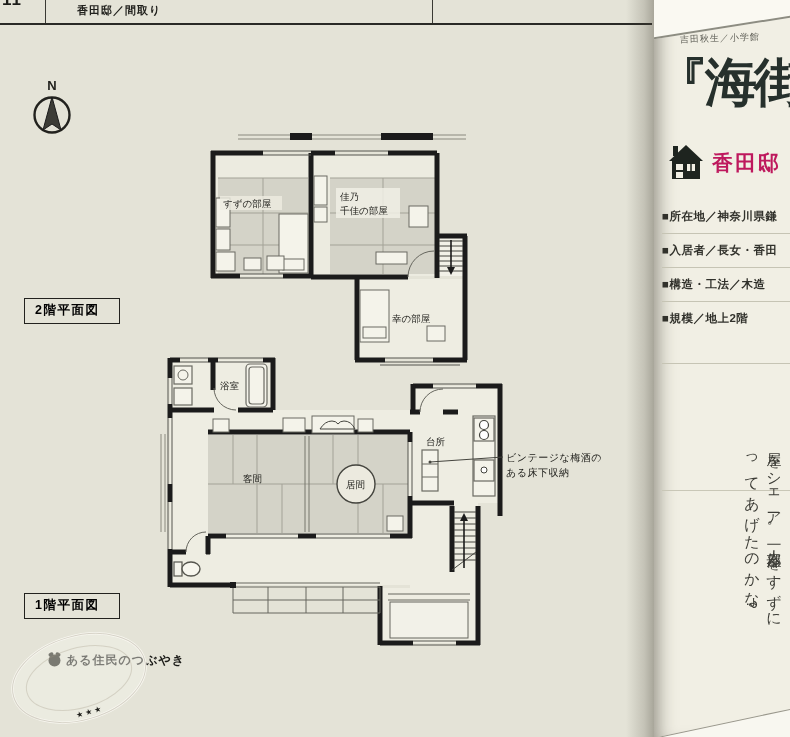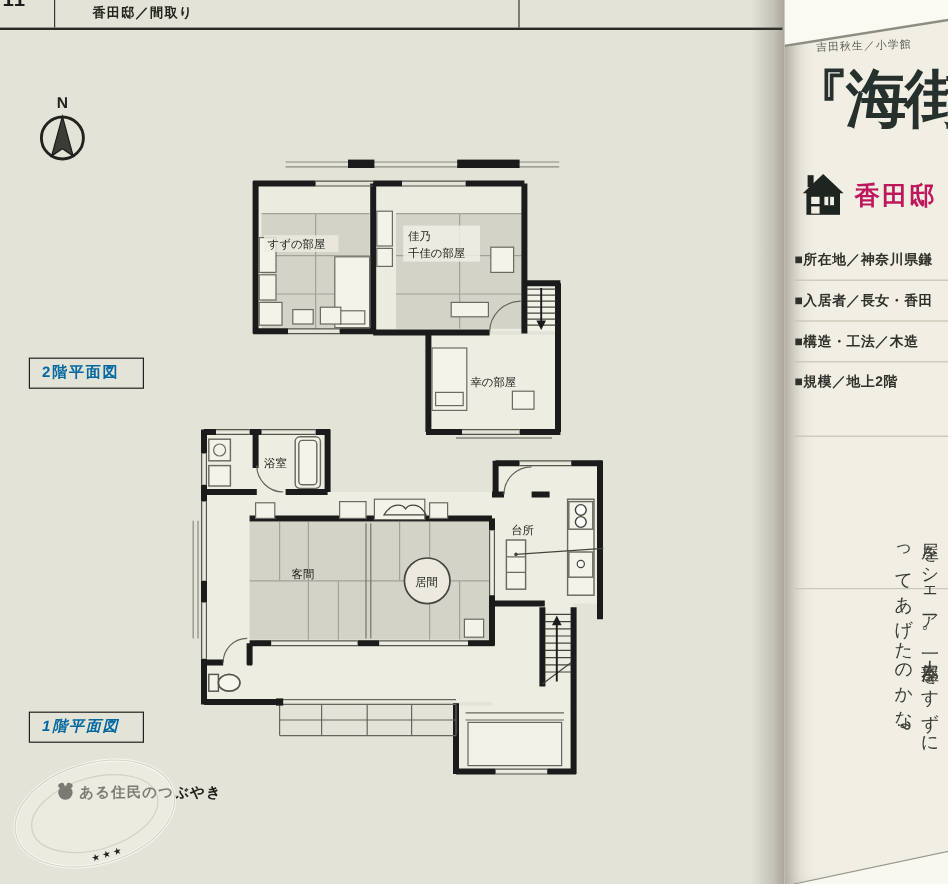--- a/index.html
+++ b/index.html
@@ -7,23 +7,23 @@
   #screen{position:relative;width:790px;height:737px;overflow:hidden;background:#e4e3d7;}
 
   
   .hdr-line-h{position:absolute;left:0;top:23px;width:652px;height:2px;background:#2a2a26;}
   .hdr-line-v1{position:absolute;left:45px;top:0;width:1px;height:23px;background:#3a3a34;}
   .hdr-line-v2{position:absolute;left:432px;top:0;width:1px;height:23px;background:#3a3a34;}
   .hdr-tab{position:absolute;left:2px;top:-10px;font-size:17px;font-weight:bold;color:#1d1d1a;letter-spacing:1px;}
   .hdr-title{position:absolute;left:77px;top:3px;font-size:11px;font-weight:bold;color:#22221e;letter-spacing:1px;}
 
   
-  .capbox{position:absolute;border:1.4px solid #22221e;padding:3px 20px 4px 10px;font-size:12.5px;font-weight:bold;color:#0369a1;letter-spacing:1.5px;background:transparent;}
+  .capbox{position:absolute;border:1.4px solid #22221e;padding:3px 20px 4px 10px;font-size:12.5px;font-weight:bold;color:#000000;letter-spacing:1.5px;background:transparent;}
   .cap2{left:24px;top:298px;}
-  .cap1{left:24px;top:593px;font-style:italic;}
+  .cap1{left:24px;top:593px;}
 
   
   .note{position:absolute;left:506px;top:450px;font-size:10px;line-height:15px;color:#22221e;letter-spacing:.5px;}
 
   
   .tweet-head{position:absolute;left:66px;top:652px;font-size:12px;font-weight:bold;color:#191916;letter-spacing:1px;}
   .tweet-body{position:absolute;left:30px;top:674px;width:600px;font-size:13px;color:#23231f;letter-spacing:1.2px;}
   .tweet-icon{position:absolute;left:46px;top:651px;}
 
   
@@ -330,20 +330,24 @@
 
     <circle cx="198" cy="128" r="19" fill="#eceadf" stroke="#44443e" stroke-width="1.4"></circle>
     <rect x="229" y="160" width="16" height="15" fill="#f4f3ea" stroke="#6a6a62" stroke-width="1"></rect>
 
     <text x="62" y="33" font-size="9.5">浴室</text>
     <text x="85" y="126" font-size="9.5">客間</text>
     <text x="188" y="132" font-size="9.5">居間</text>
     <text x="268" y="89" font-size="9.5">台所</text>
   </svg>
 
+  <div class="note">
+    <div>ビンテージな梅酒の</div>
+    <div>ある床下収納</div>
+  </div>
 
   <div class="capbox cap1">1階平面図</div>
 
   <svg class="tweet-icon" width="17" height="16" viewBox="0 0 17 16">
     <circle cx="8.5" cy="9.5" r="6" fill="#17170f"></circle>
     <ellipse cx="5" cy="3.5" rx="2.6" ry="2" fill="#17170f" transform="rotate(-25 5 3.5)"></ellipse>
     <ellipse cx="12" cy="3.5" rx="2.6" ry="2" fill="#17170f" transform="rotate(25 12 3.5)"></ellipse>
   </svg>
   <div class="tweet-head">ある住民のつぶやき</div>
 

